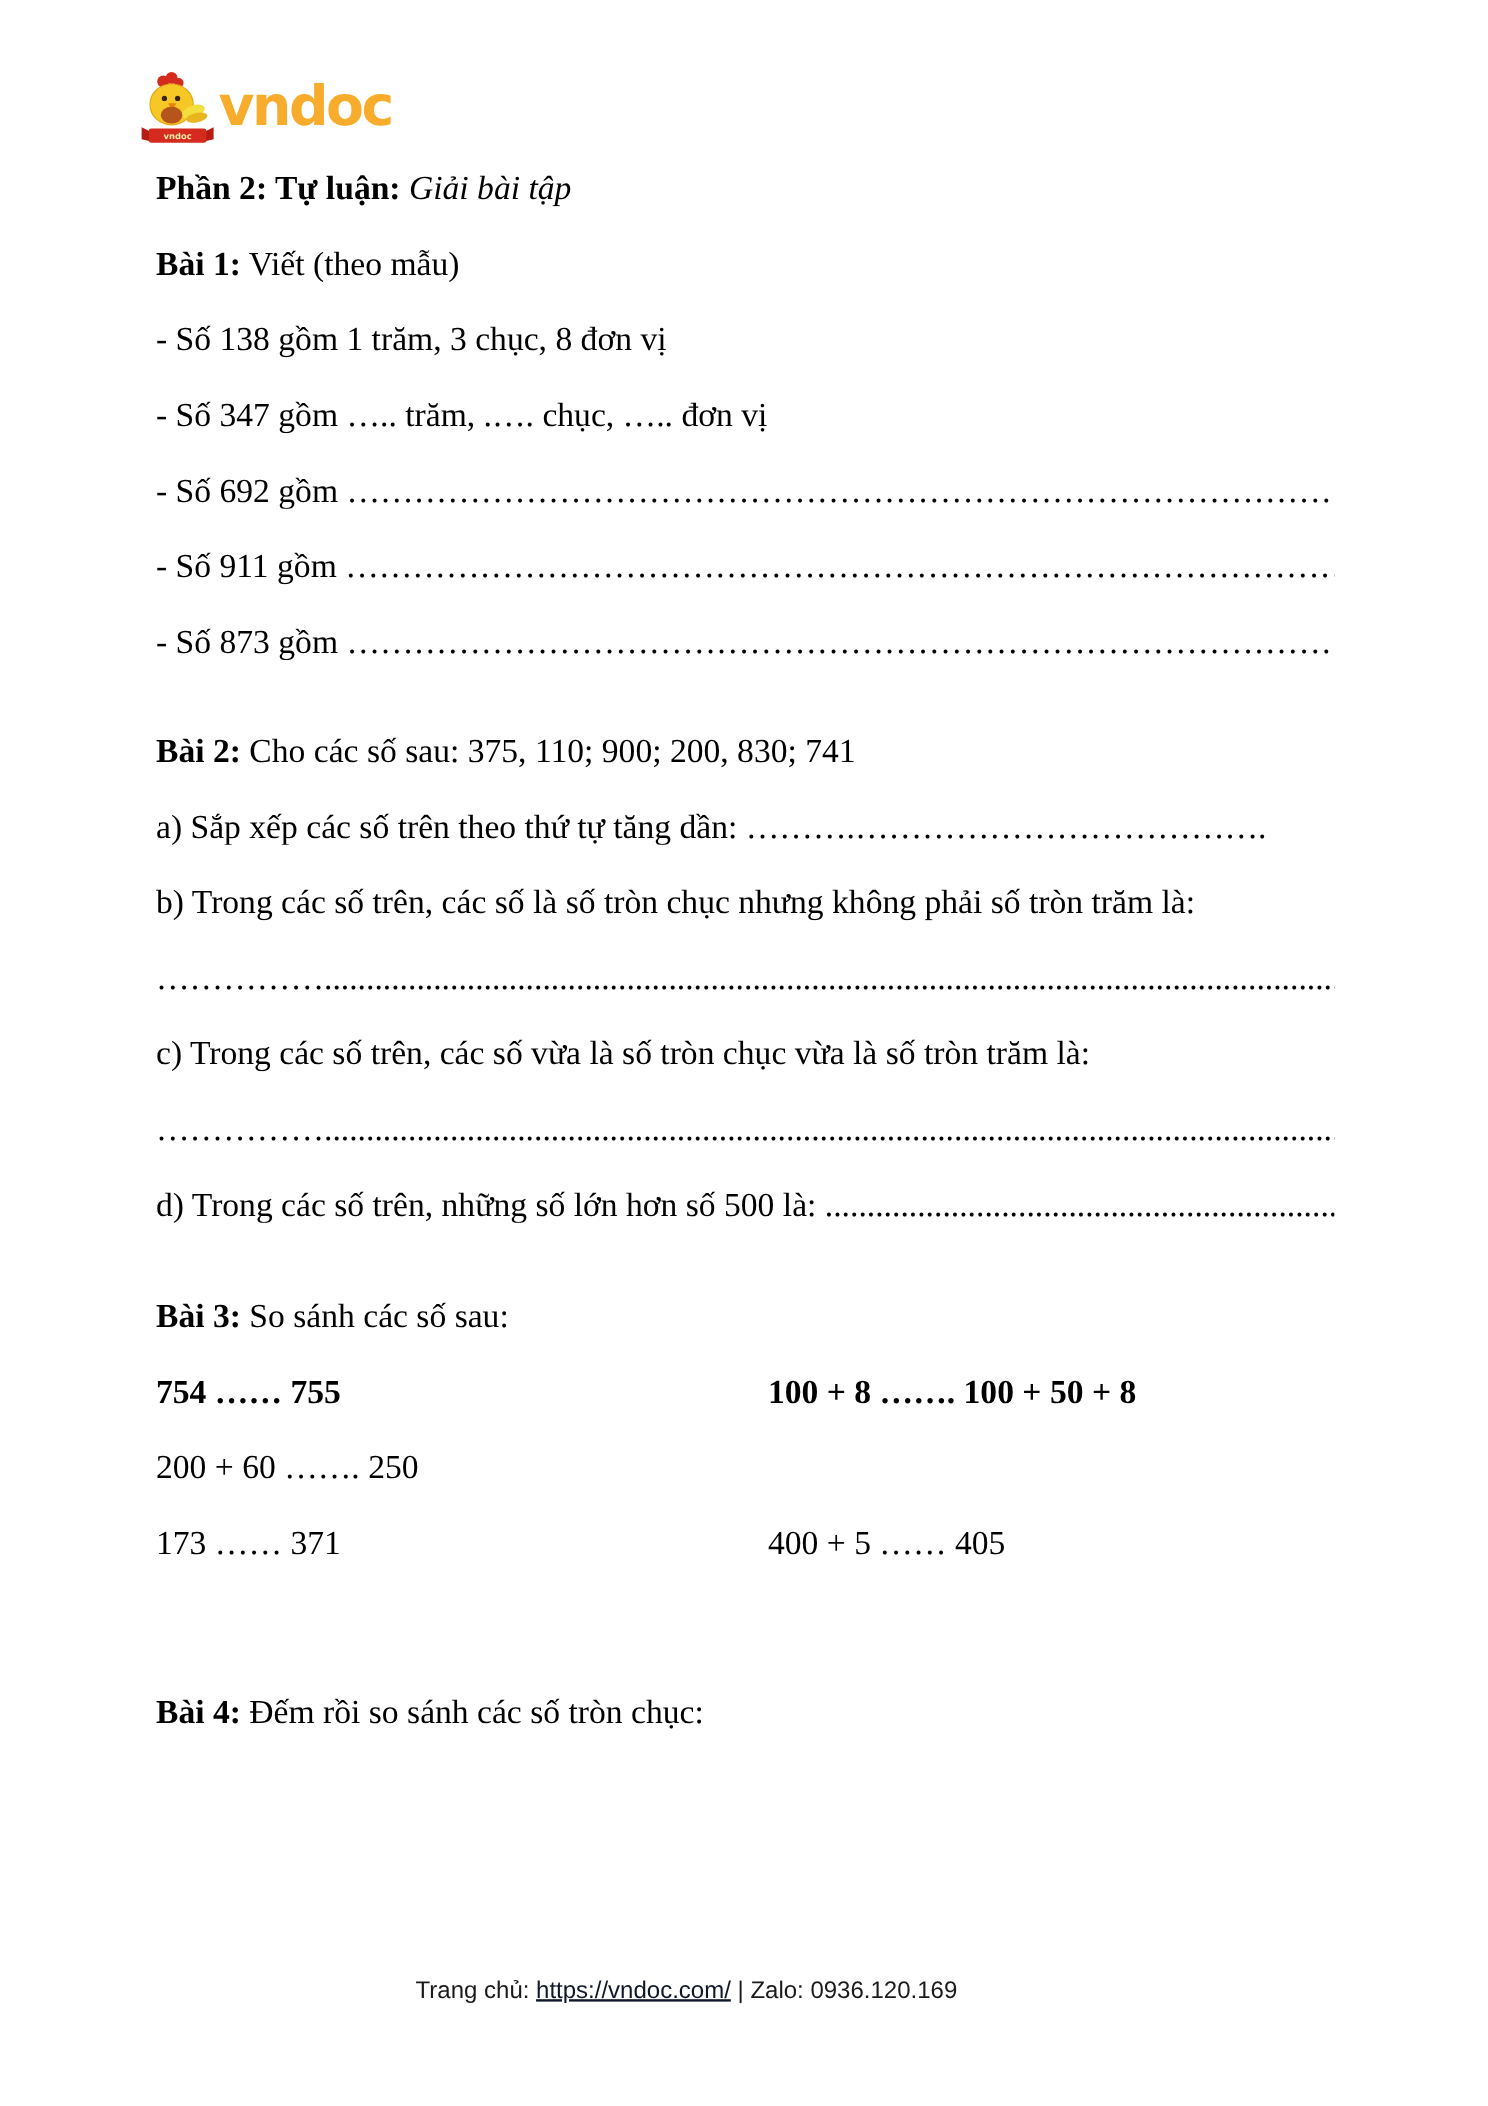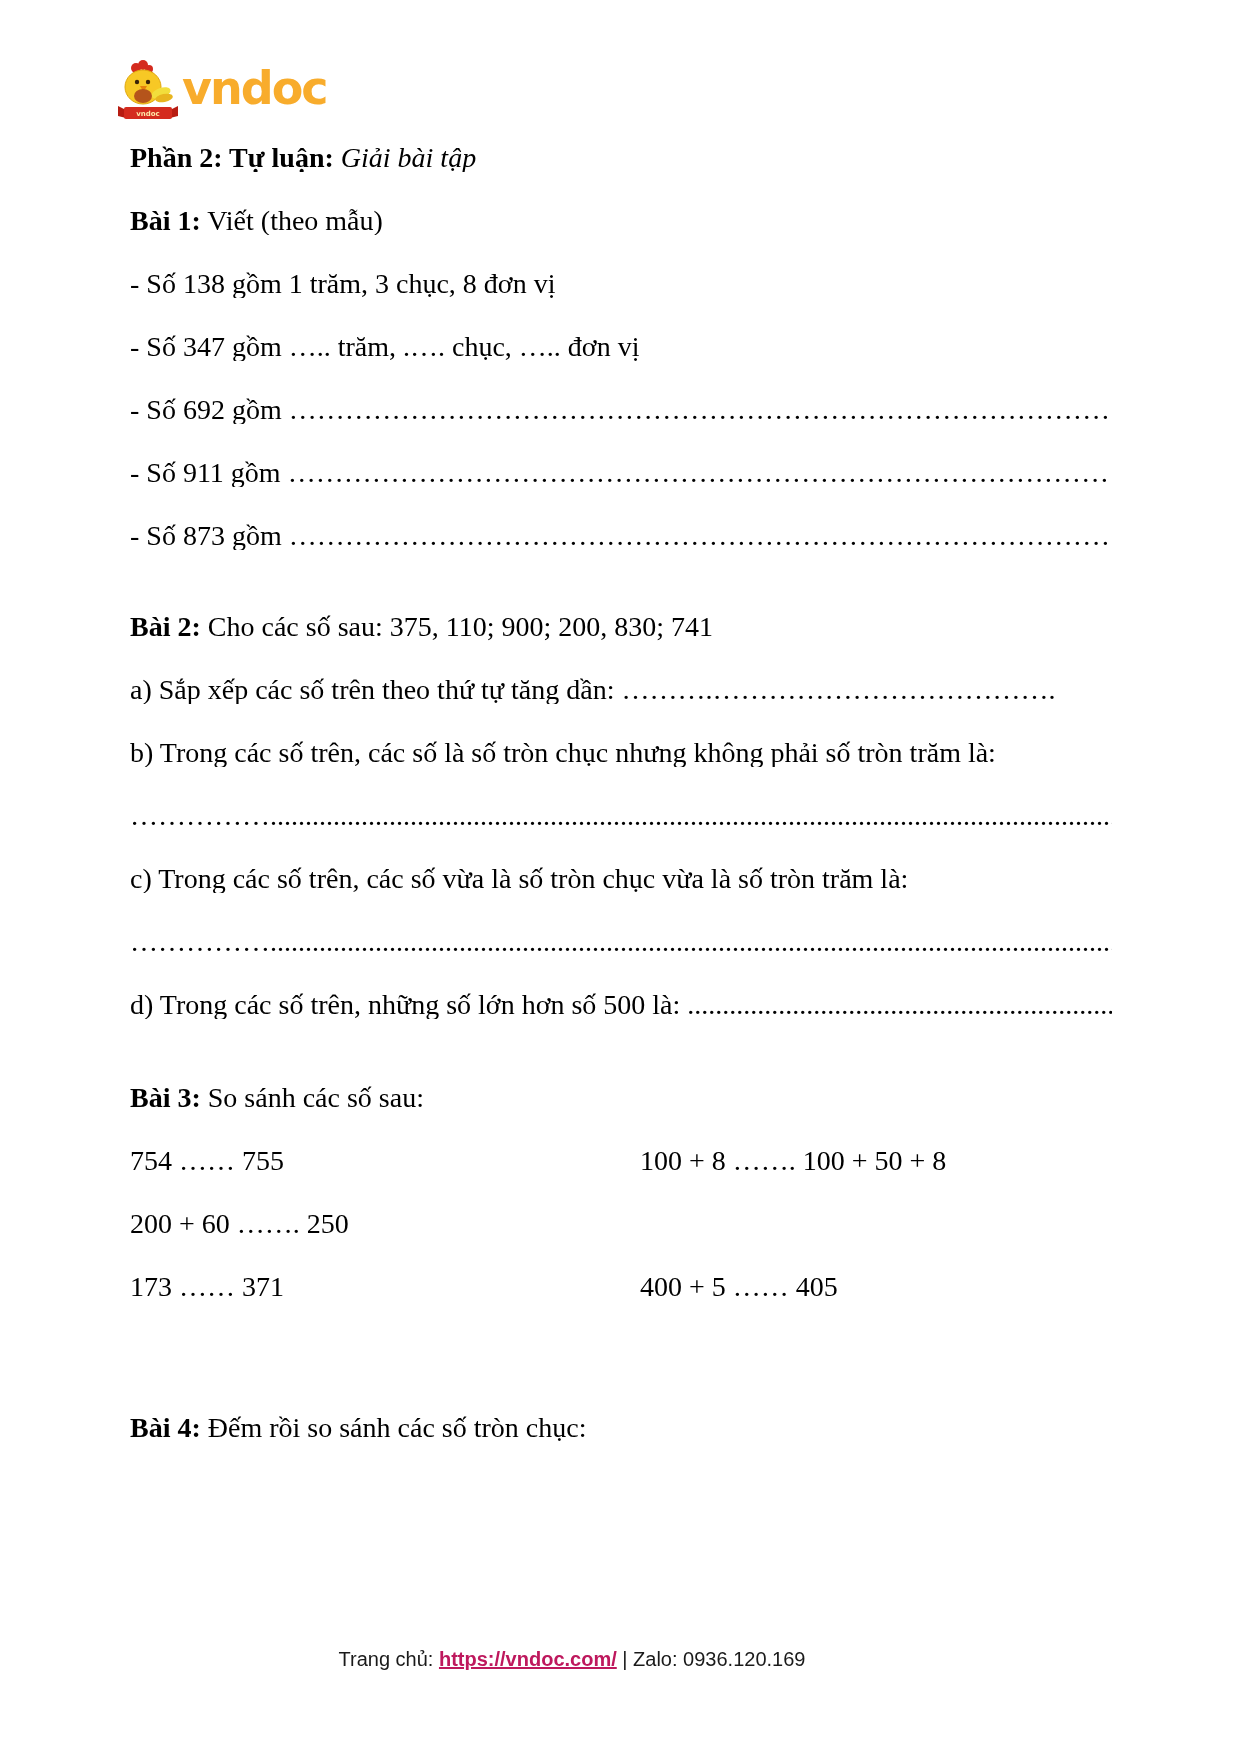--- a/index.html
+++ b/index.html
@@ -43,40 +43,39 @@
     font-size:28px;
     line-height:29px;
     margin:0 0 34px 0;
     white-space:nowrap;
     overflow:hidden;
   }
   .p b { font-weight:bold; }
   .p i { font-style:italic; }
   .gap-62 { margin-top:62px; }
   .gap-64 { margin-top:64px; }
-  .gap-17 { margin-top:32px; }
+  .gap-17 { margin-top:32px;font-weight:bold; }
   .gap-76 { margin-top:112px; }
   .cmp-row { display:flex; }
   .cmp-row .cmp-left { width:510px; flex:0 0 510px; }
   .cmp-row .cmp-right { flex:1; }
   
   .footer {
     position:absolute;
     left:0; right:0;
     top:1648px;
     text-align:center;
     font-family:"Liberation Sans", sans-serif;
     font-size:20px;
     color:#1a1a1a;
   }
   .footer a.link {
-    color:#be185d;
+    color:#0f172a;
     text-decoration:underline;
     cursor:pointer;
-    font-weight:bold;
   }
 </style>
 </head>
 <body>
 
 <div class="page">
 
   <div class="logo">
     <svg class="mascot" viewBox="0 0 64 62">
 

